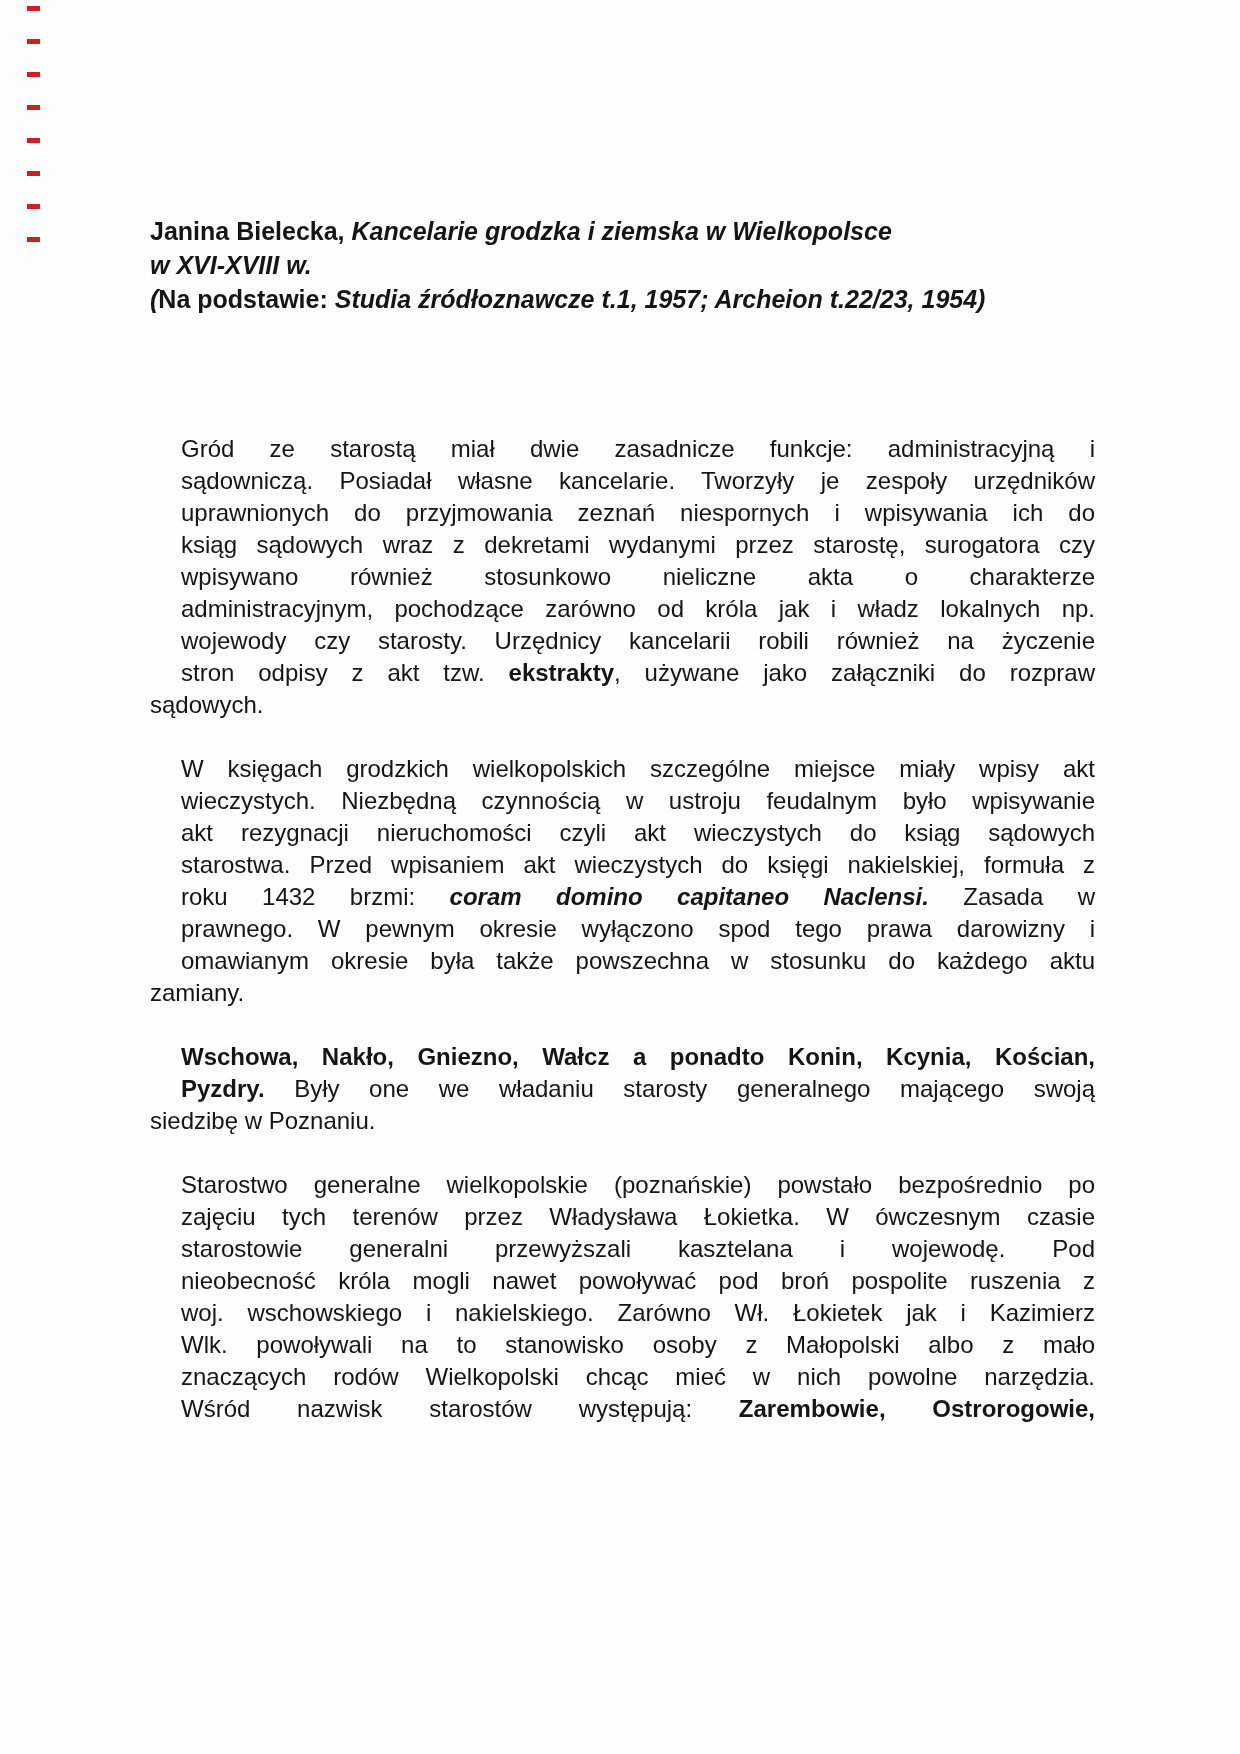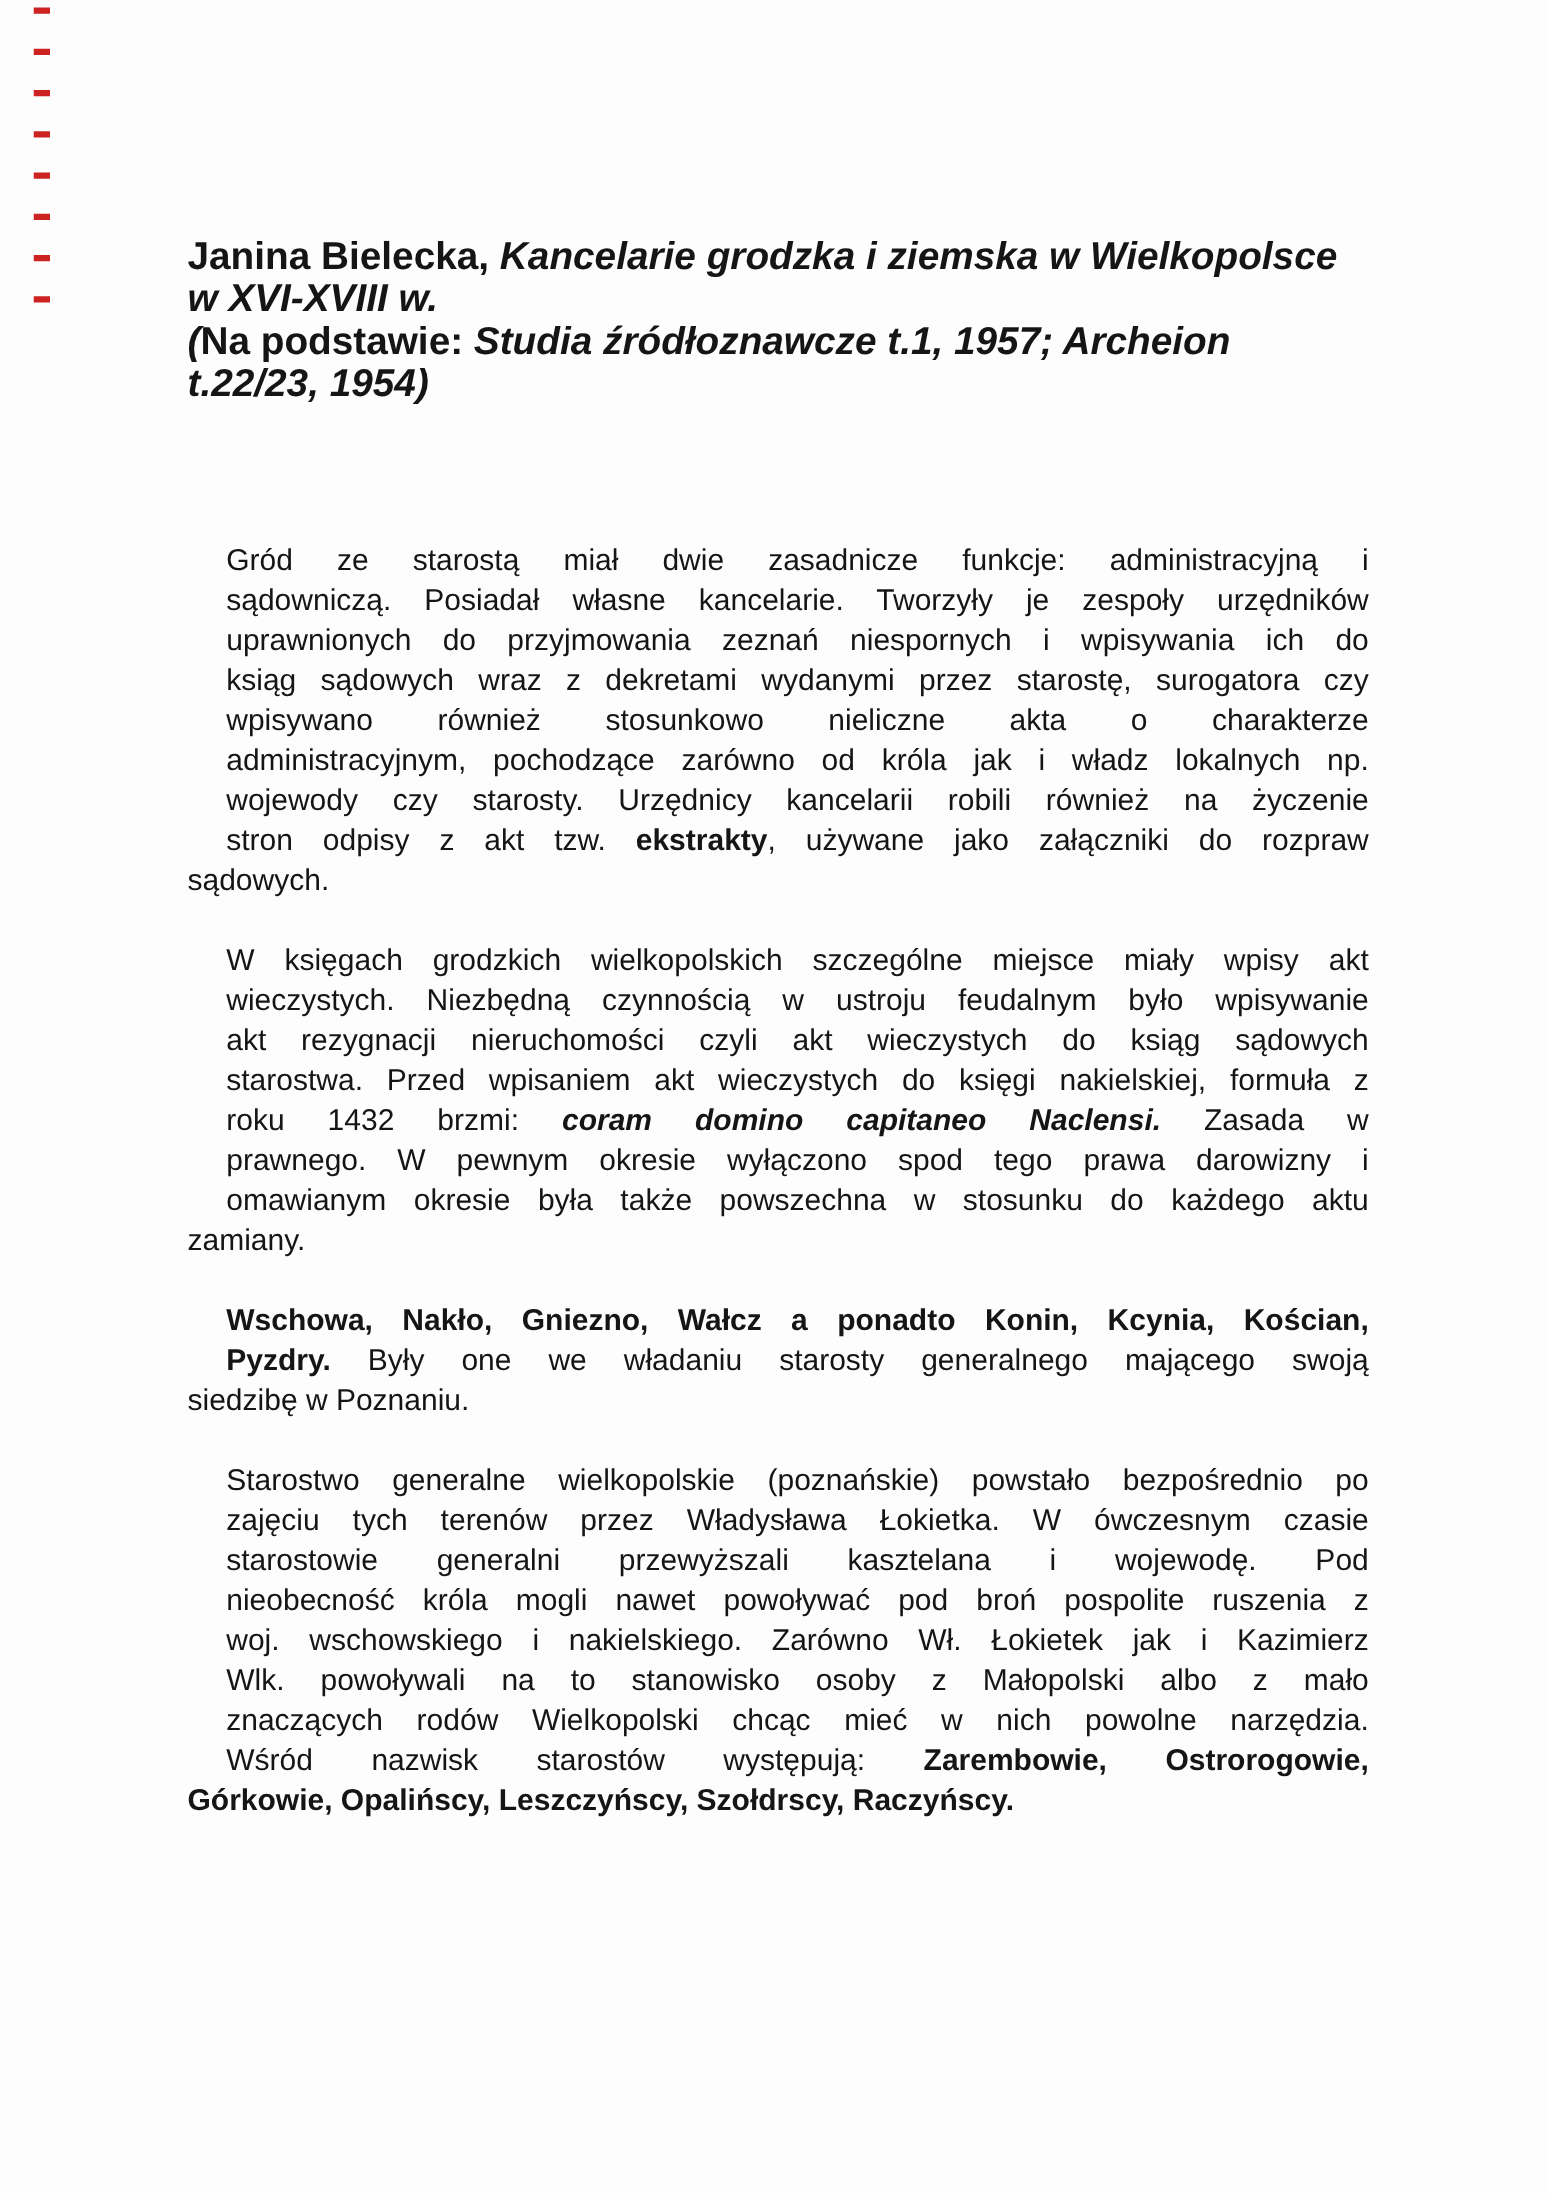--- a/index.html
+++ b/index.html
@@ -10,23 +10,23 @@
     height: 1754px;
     margin: 0 auto;
     background: #fdfdfd;
     font-family: "Liberation Sans", sans-serif;
     color: #151515;
     overflow: hidden;
   }
   .doc-header {
     position: absolute;
     left: 150px;
-    top: 188px;
+    top: 214px;
     width: 945px;
-    font-size: 31px;
+    font-size: 25px;
     line-height: 34px;
     font-weight: bold;
     text-align: left;
   }
   .doc-body {
     position: absolute;
     left: 150px;
     top: 433px;
     width: 945px;
     font-size: 24px;
@@ -89,16 +89,15 @@
       </div>
       <div class="para">
         <div class="tline just"><span>Starostwo generalne wielkopolskie (poznańskie) powstało bezpośrednio po</span></div>
         <div class="tline just"><span>zajęciu tych terenów przez Władysława Łokietka. W ówczesnym czasie</span></div>
         <div class="tline just"><span>starostowie generalni przewyższali kasztelana i wojewodę. Pod</span></div>
         <div class="tline just"><span>nieobecność króla mogli nawet powoływać pod broń pospolite ruszenia z</span></div>
         <div class="tline just"><span>woj. wschowskiego i nakielskiego. Zarówno Wł. Łokietek jak i Kazimierz</span></div>
         <div class="tline just"><span>Wlk. powoływali na to stanowisko osoby z Małopolski albo z mało</span></div>
         <div class="tline just"><span>znaczących rodów Wielkopolski chcąc mieć w nich powolne narzędzia.</span></div>
         <div class="tline just"><span>Wśród nazwisk starostów występują: </span><span class="b">Zarembowie, Ostrorogowie,</span></div>
-        <div class="tline"><span class="b">Górkowie, Opalińscy, Leszczyńscy, Szołdrscy, Raczyńscy.</span></div>
       </div>
     </div>
 </div>
 
 </body></html>

